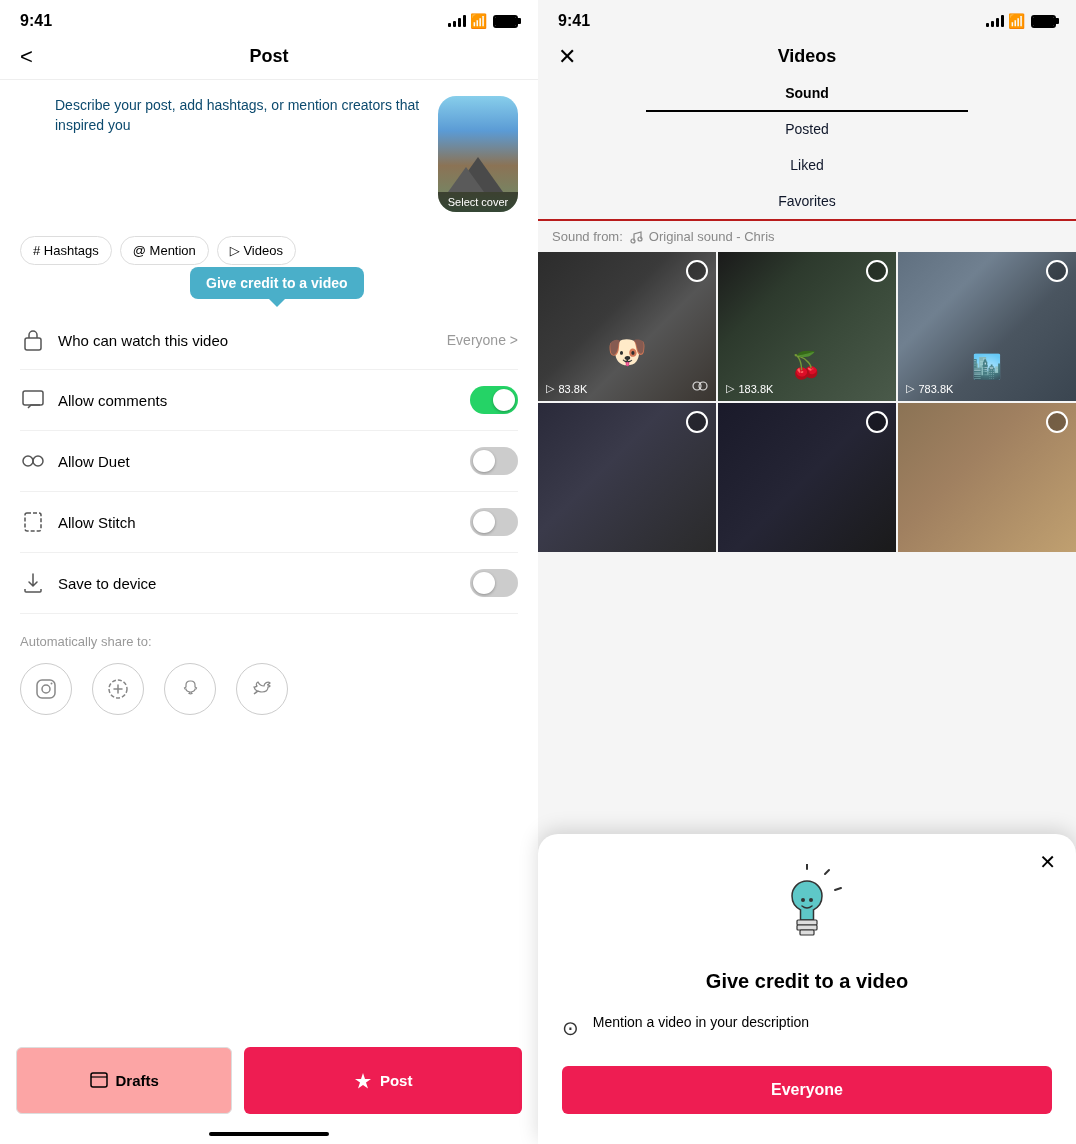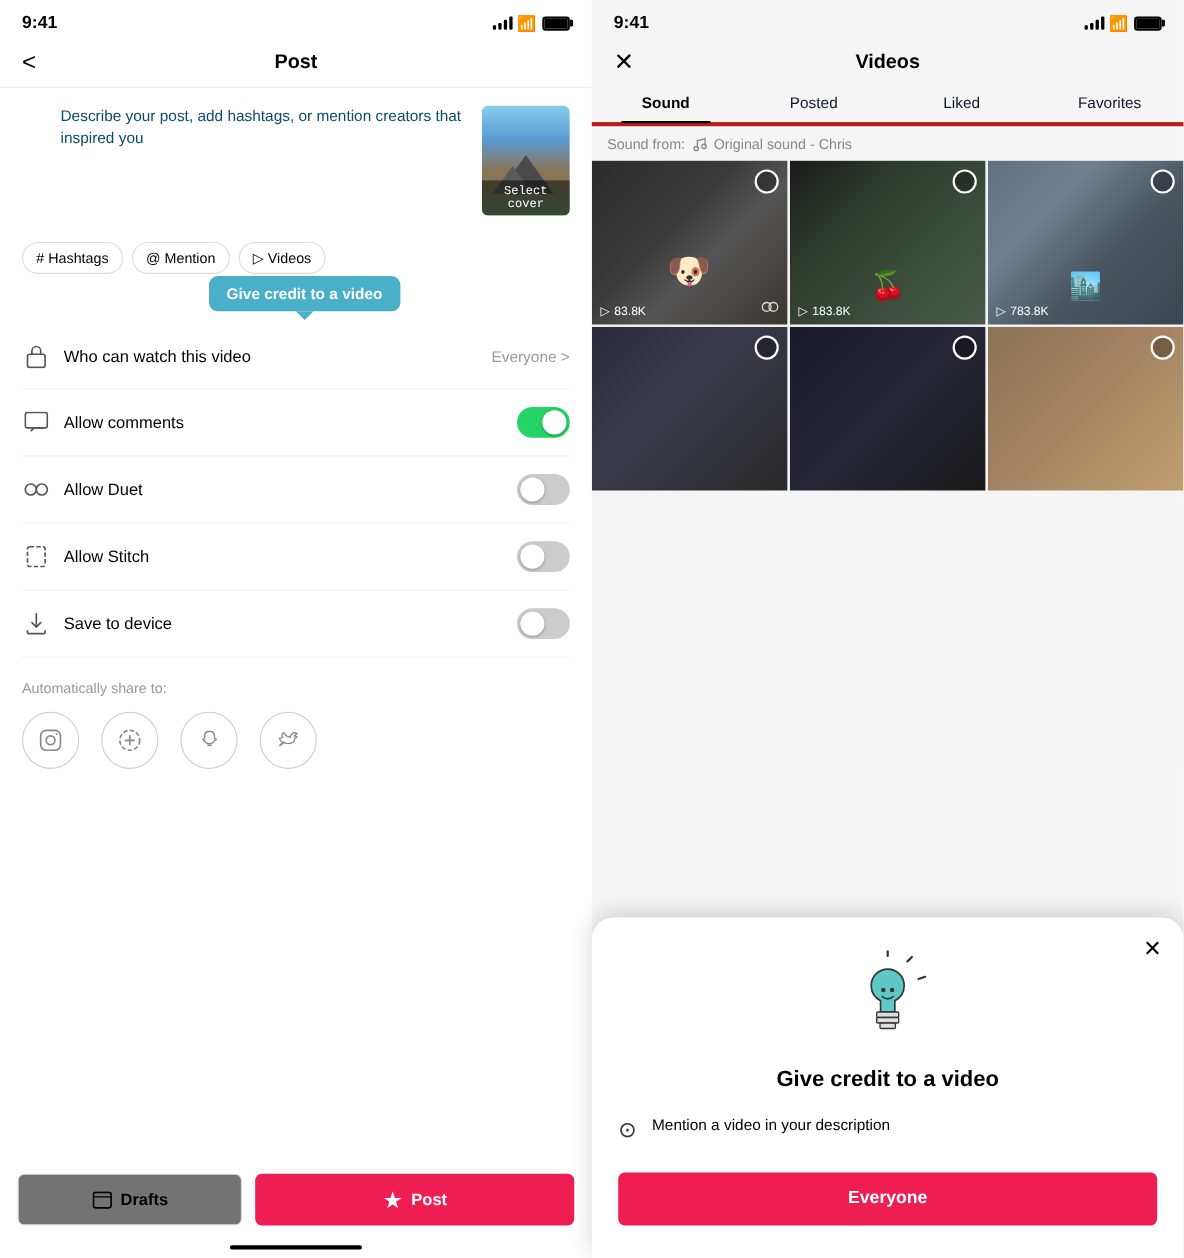--- a/index.html
+++ b/index.html
@@ -91,26 +91,25 @@
     }
     .desc-text {
       flex: 1;
       font-size: 14px;
       color: #0c4a6e;
       line-height: 1.4;
       margin-left: 35px;
     }
     .cover-thumbnail {
       width: 80px;
-      height: 100px;
-      border-radius: 6px;
+      height: 116px;
+      border-radius: 18px;
       overflow: hidden;
       position: relative;
       flex-shrink: 0;
-      font-family: Liberation Mono, monospace;
     }
     .cover-thumb-bg {
       width: 100%;
       height: 100%;
       background: linear-gradient(180deg, #87CEEB 0%, #5B9BD5 30%, #8B7355 60%, #6B8E6B 100%);
     }
     .cover-thumb-mountain {
       position: absolute;
       bottom: 20px;
       left: 50%;
@@ -273,29 +272,29 @@
       position: absolute;
       bottom: 30px;
       left: 0;
       right: 0;
       display: flex;
       padding: 0 16px;
       gap: 12px;
     }
     .drafts-btn {
       flex: 1;
-      padding: 14px;
+      padding: 24px;
       border: 1px solid #ddd;
       border-radius: 6px;
-      background: #737373;
+      background: #fca5a5;
       font-size: 15px;
       font-weight: 600;
       cursor: pointer;
       display: flex;
-      align-items: center;
+      align-items: flex-start;
       justify-content: center;
       gap: 8px;
     }
     .post-btn {
       flex: 1.5;
       padding: 14px;
       border: none;
       border-radius: 6px;
       background: #EE1D52;
       color: #fff;
@@ -356,21 +355,22 @@
     }
     .right-header-title {
       font-size: 18px;
       font-weight: 700;
     }
 
     .tabs-bar {
       display: flex;
       background: #f5f5f5;
       padding: 8px 0 0;
-      border-bottom: 4px solid #b91c1c;
+      border-bottom: 2px solid #b91c1c;
+      flex-direction: column;
     }
     .tab-item {
       flex: 1;
       text-align: center;
       padding: 10px 0;
       font-size: 14px;
       color: #0f172a;
       cursor: pointer;
       position: relative;
     }

